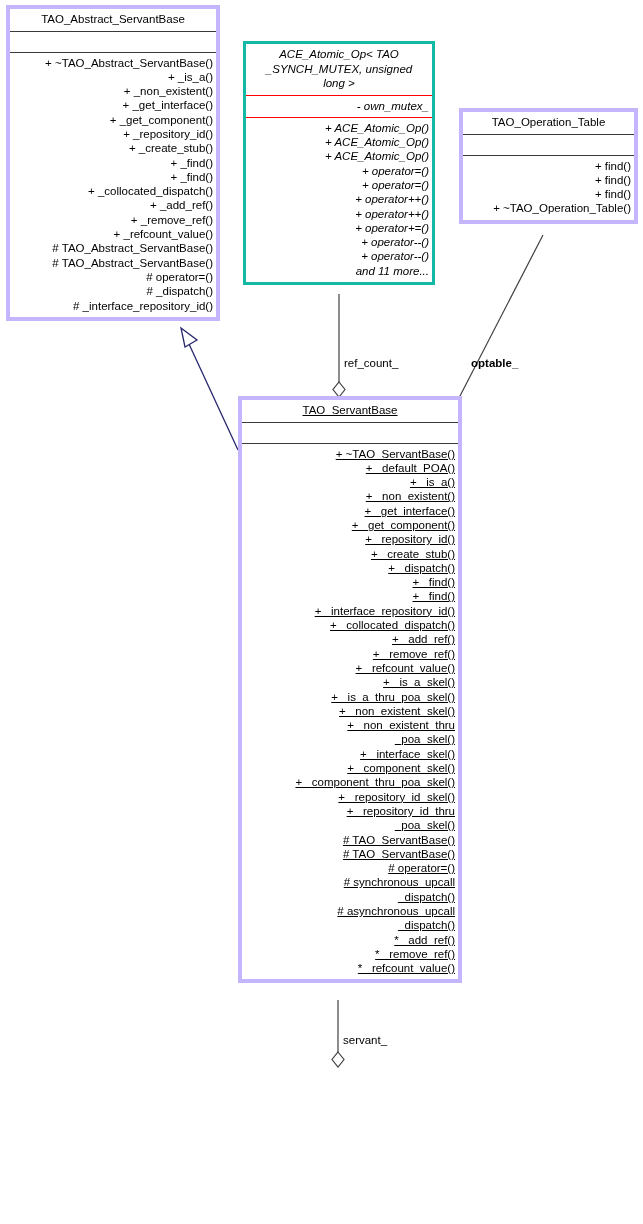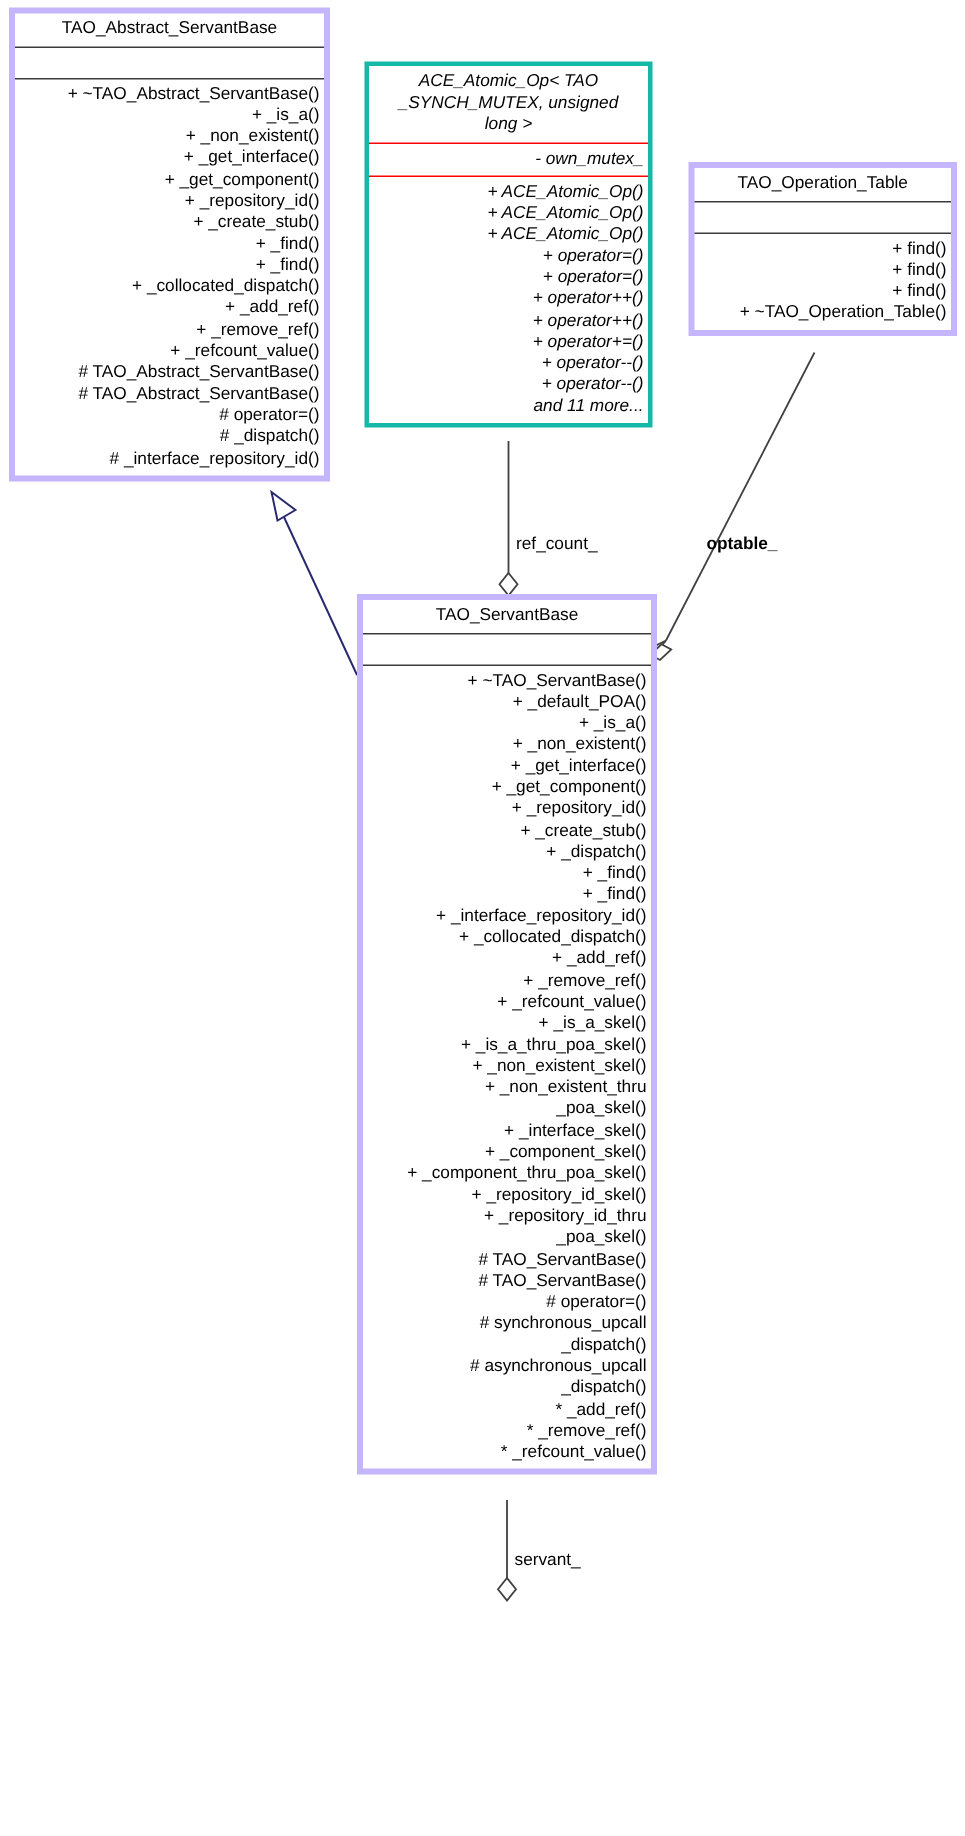--- a/index.html
+++ b/index.html
@@ -175,21 +175,21 @@
     <div class="uml-attrs empty"></div>
     <div class="uml-sep"></div>
     <div class="uml-ops">
       <div class="uml-row">+ find()</div>
       <div class="uml-row">+ find()</div>
       <div class="uml-row">+ find()</div>
       <div class="uml-row">+ ~TAO_Operation_Table()</div>
     </div>
   </div>
 
-  <div class="uml-box" style="left:238px; top:396px; width:200px;">
+  <div class="uml-box" style="left:238px; top:396px; width:224px;text-decoration:underline;">
     <div class="uml-title">TAO_ServantBase</div>
     <div class="uml-sep"></div>
     <div class="uml-attrs empty"></div>
     <div class="uml-sep"></div>
     <div class="uml-ops">
       <div class="uml-row">+ ~TAO_ServantBase()</div>
       <div class="uml-row">+ _default_POA()</div>
       <div class="uml-row">+ _is_a()</div>
       <div class="uml-row">+ _non_existent()</div>
       <div class="uml-row">+ _get_interface()</div>

